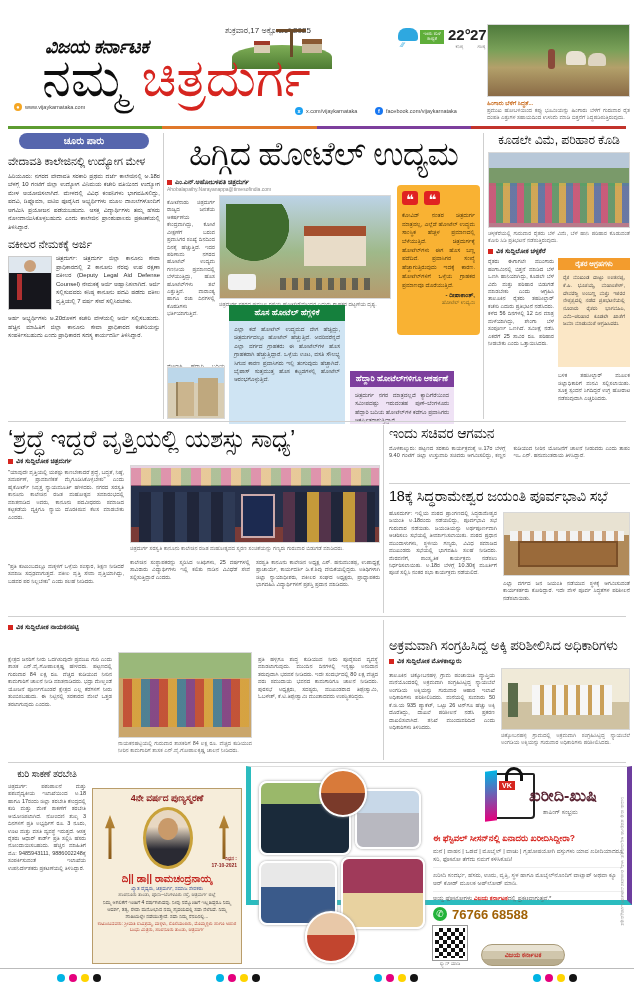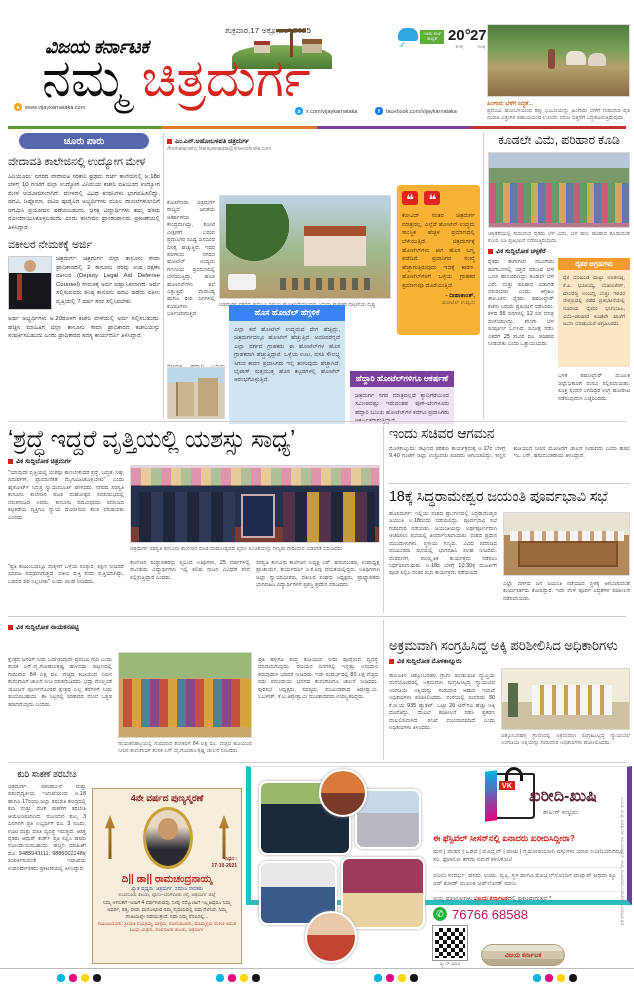--- a/index.html
+++ b/index.html
@@ -60,21 +60,21 @@
     <div class="abs sm-social" style="left:375px;top:107px">
       <span class="ic" style="background:#1877f2">f</span>
       <span>facebook.com/vijaykarnataka</span>
     </div>
 
     <div class="abs" style="left:398px;top:26px;width:86px;height:30px">
       <div class="abs" style="left:0;top:2px;width:20px;height:13px;background:#2ea8e0;border-radius:8px 8px 3px 3px"></div>
       <div class="abs" style="left:3px;top:16px;width:14px;height:6px;color:#2ea8e0;font-size:7px;line-height:6px">∕∕∕</div>
       <div class="abs" style="left:22px;top:4px;width:24px;height:14px;background:#5fae3a;color:#fff;font-size:4.5px;line-height:1.2;padding:1px;text-align:center">ಇಂದು ಮಳೆ ಸಾಧ್ಯತೆ</div>
       <div class="abs" style="left:50px;top:0">
-        <span style="font-size:15px;font-weight:bold;color:#222">20°</span>
+        <span style="font-size:15px;font-weight:bold;color:#222">22°</span>
         <div style="font-size:4.5px;color:#777;text-align:center">ಕನಿಷ್ಠ</div>
       </div>
       <div class="abs" style="left:72px;top:0">
         <span style="font-size:15px;font-weight:bold;color:#222">27°</span>
         <div style="font-size:4.5px;color:#777;text-align:center">ಗರಿಷ್ಠ</div>
       </div>
     </div>
 
     <div class="abs photo" style="left:487px;top:24px;width:143px;height:73px;background:linear-gradient(180deg,#4f7a3c 0%,#79a058 35%,#b3a06a 60%,#8a6b46 100%)">
       <div class="abs" style="left:78px;top:26px;width:20px;height:14px;background:#e9e2d2;border-radius:6px 8px 2px 2px"></div>
@@ -100,20 +100,21 @@
         <div style="width:5px;height:26px;background:#b03030;margin:2px 0 0 8px"></div>
       </div>
       <div class="body-txt">ಚಿತ್ರದುರ್ಗ: ಚಿತ್ರದುರ್ಗ ಜಿಲ್ಲಾ ಕಾನೂನು ಸೇವಾ ಪ್ರಾಧಿಕಾರದಲ್ಲಿ 2 ಕಾನೂನು ನೆರವು ಉಪ ರಕ್ಷಣಾ ವಕೀಲರ (Deputy Legal Aid Defense Counsel) ನೇಮಕಕ್ಕೆ ಅರ್ಜಿ ಆಹ್ವಾನಿಸಲಾಗಿದೆ. ಅರ್ಜಿ ಸಲ್ಲಿಸುವವರು ಕನಿಷ್ಠ ಕಾನೂನು ಪದವಿ ಪಡೆದು ವಕೀಲ ವೃತ್ತಿಯಲ್ಲಿ 7 ವರ್ಷ ಸೇವೆ ಸಲ್ಲಿಸಿರಬೇಕು.</div>
     </div>
     <div class="body-txt" style="margin-top:2px">ಅರ್ಹ ಅಭ್ಯರ್ಥಿಗಳು ಅ.20ರೊಳಗೆ ಕಚೇರಿ ವೇಳೆಯಲ್ಲಿ ಅರ್ಜಿ ಸಲ್ಲಿಸಬಹುದು. ಹೆಚ್ಚಿನ ಮಾಹಿತಿಗೆ ಜಿಲ್ಲಾ ಕಾನೂನು ಸೇವಾ ಪ್ರಾಧಿಕಾರದ ಕಚೇರಿಯನ್ನು ಸಂಪರ್ಕಿಸಬಹುದು ಎಂದು ಪ್ರಾಧಿಕಾರದ ಸದಸ್ಯ ಕಾರ್ಯದರ್ಶಿ ತಿಳಿಸಿದ್ದಾರೆ.</div>
   </div>
 
   <div class="abs vrule" style="left:163px;top:133px;height:286px"></div>
 
   <div class="abs" style="left:167px;top:133px;width:313px;height:288px">
+    <div class="headline" style="font-size:33px;text-align:center;margin-top:2px;letter-spacing:-1px">ಹಿಗ್ಗಿದ ಹೋಟೆಲ್ ಉದ್ಯಮ</div>
     <div class="byline" style="margin-top:4px"><span class="sq"></span><span>ಎಂ.ಎನ್.ಅಹೋಬಳಪತಿ ಚಿತ್ರದುರ್ಗ</span></div>
     <div style="font-size:5px;color:#888">Ahobalapathy.Narayanappa@timesofindia.com</div>
 
     <div class="abs tiny" style="left:0;top:66px;width:48px;height:160px;overflow:hidden">ಕೋಟೆನಾಡು ಚಿತ್ರದುರ್ಗ ರಾಜ್ಯದ ಜನತೆಯ ಆಕರ್ಷಣೆಯ ಕೇಂದ್ರವಾಗಿದ್ದು, ಕೋಟೆ ವೀಕ್ಷಣೆಗೆ ಬರುವ ಪ್ರವಾಸಿಗರ ಸಂಖ್ಯೆ ದಿನದಿಂದ ದಿನಕ್ಕೆ ಹೆಚ್ಚುತ್ತಿದೆ. ಇದರ ಪರಿಣಾಮ ನಗರದ ಹೋಟೆಲ್ ಉದ್ಯಮ ಗಣನೀಯ ಪ್ರಮಾಣದಲ್ಲಿ ಬೆಳೆಯುತ್ತಿದ್ದು, ಹೊಸ ಹೋಟೆಲ್‌ಗಳು ತಲೆ ಎತ್ತುತ್ತಿವೆ. ವಾರಾಂತ್ಯ ಹಾಗೂ ರಜಾ ದಿನಗಳಲ್ಲಿ ಕೊಠಡಿಗಳು ಭರ್ತಿಯಾಗುತ್ತಿವೆ.</div>
 
     <div class="abs photo" style="left:52px;top:62px;width:172px;height:104px;background:linear-gradient(180deg,#9fcbe8 0 35%,#7a9e5a 35% 55%,#caa66b 55% 85%,#9a8softwareb62 100%)">
       <div class="abs" style="left:6px;top:8px;width:70px;height:62px;background:radial-gradient(circle at 40% 35%,#3f6b2e 0 60%,transparent 61%)"></div>
       <div class="abs" style="left:84px;top:30px;width:62px;height:40px;background:#e8dcc8;border-top:10px solid #a5502e"></div>
       <div class="abs" style="left:8px;top:78px;width:28px;height:16px;background:#f2f2f2;border-radius:3px"></div>
       <div class="abs" style="left:60px;top:82px;width:90px;height:12px;background:repeating-linear-gradient(90deg,#444 0 6px,#c59a54 6px 12px);opacity:.7"></div>
@@ -128,21 +129,21 @@
       <div style="font-size:5.3px;color:#6a5a20;text-align:right">ಹೋಟೆಲ್ ಉದ್ಯಮಿ</div>
     </div>
 
     <div class="abs tiny" style="left:0;top:230px;width:58px;height:56px;overflow:hidden">ಮೇಲಾಗಿ ಹೆದ್ದಾರಿ ಬದಿಯ ಹೋಟೆಲ್‌ಗಳಿಗೂ ಪ್ರಯಾಣಿಕರ ಬೇಡಿಕೆ ಹೆಚ್ಚಿದ್ದು, ಉದ್ಯಮದಲ್ಲಿ ಹೊಸ ಹುರುಪು ಮೂಡಿದೆ. ಸ್ಥಳೀಯರಿಗೆ ಉದ್ಯೋಗಾವಕಾಶವೂ ಲಭಿಸಿದೆ.</div>
     <div class="abs photo" style="left:0;top:234px;width:58px;height:52px;top:234px;background:linear-gradient(180deg,#bcd7ea 0 30%,#d8cdb4 30% 100%)">
       <div class="abs" style="left:8px;top:14px;width:18px;height:34px;background:#cbb58e;border-left:2px solid #9a8560"></div>
       <div class="abs" style="left:30px;top:10px;width:20px;height:38px;background:#bfa87e"></div>
     </div>
 
     <div class="abs" style="left:62px;top:172px;width:116px;height:116px;top:172px">
-      <div class="box-head" style="background:#3b82f6">ಹೊಸ ಹೋಟೆಲ್ ಹೆಗ್ಗಳಿಕೆ</div>
+      <div class="box-head" style="background:#15803d">ಹೊಸ ಹೋಟೆಲ್ ಹೆಗ್ಗಳಿಕೆ</div>
       <div class="box-body" style="background:#cfe4f3;height:103px;overflow:hidden">ಎಲ್ಲಾ ಕಡೆ ಹೋಟೆಲ್ ಉದ್ಯಮದ ವೇಗ ಹೆಚ್ಚಿದ್ದು, ಚಿತ್ರದುರ್ಗದಲ್ಲೂ ಹೋಟೆಲ್ ಹೆಚ್ಚುತ್ತಿವೆ. ಅವರಿವರೆನ್ನದೆ ಎಲ್ಲಾ ವರ್ಗದ ಗ್ರಾಹಕರು ಈ ಹೋಟೆಲ್‌ಗಳ ಹೊಸ ಗ್ರಾಹಕರಾಗಿ ಹೆಚ್ಚುತ್ತಿದ್ದಾರೆ. ಒಳ್ಳೆಯ ಊಟ, ವಸತಿ ಸೌಲಭ್ಯ ಸಿಗುವ ಕಾರಣ ಪ್ರವಾಸಿಗರು ಇಲ್ಲಿ ತಂಗುವುದು ಹೆಚ್ಚಾಗಿದೆ. ಬೈಪಾಸ್ ಸುತ್ತಮುತ್ತ ಹೊಸ ಕಟ್ಟಡಗಳಲ್ಲಿ ಹೋಟೆಲ್ ಆರಂಭಗೊಳ್ಳುತ್ತಿವೆ.</div>
     </div>
     <div class="abs" style="left:183px;top:238px;width:104px;height:50px">
       <div class="box-head" style="background:#7d3f9d">ಹೆದ್ದಾರಿ ಹೋಟೆಲ್‌ಗಳಿಗೂ ಆಕರ್ಷಣೆ</div>
       <div class="box-body" style="background:#efe2f5;height:37px;overflow:hidden">ಚಿತ್ರದುರ್ಗ ನಗರ ಮಾತ್ರವಲ್ಲದೆ ಕ್ಯಾದಿಗೆರೆಯಿಂದ ಸಮೀಪದಷ್ಟು ಇರುವಂತಹ ಪುಣೆ–ಬೆಂಗಳೂರು ಹೆದ್ದಾರಿ ಬದಿಯ ಹೋಟೆಲ್‌ಗಳ ಕಡೆಗೂ ಪ್ರವಾಸಿಗರು ಆಕರ್ಷಿತರಾಗುತ್ತಿದ್ದಾರೆ.</div>
     </div>
   </div>
 
   <div class="abs vrule" style="left:483px;top:133px;height:286px"></div>
 
@@ -283,21 +284,21 @@
         <div class="abs" style="left:110px;top:38px;font-size:6px;color:#555">ಶಾಪಿಂಗ್ ಸಂಭ್ರಮ</div>
       </div>
       <div style="font-size:8.5px;font-weight:bold;color:#d6251f;margin-top:4px">ಈ ಫೆಸ್ಟಿವಲ್ ಸೀಸನ್‌ನಲ್ಲಿ ಏನಾದರು ಖರೀದಿಸಿದ್ದೀರಾ?</div>
       <div style="font-size:6px;color:#555;line-height:1.4;margin-top:3px;border-bottom:1px solid #eee;padding-bottom:3px">ಮನೆ | ವಾಹನ | ಒಡವೆ | ಮೊಬೈಲ್ | ವಾಚು | ಗೃಹೋಪಯೋಗಿ ವಸ್ತುಗಳು ಯಾವ ಖರೀದಿಯಾದರೂ ಸರಿ, ಫೋಟೋ ತೆಗೆದು ನಮಗೆ ಕಳಿಸಿಕೊಡಿ!</div>
       <div style="font-size:6px;color:#555;line-height:1.4;margin-top:3px;border-bottom:1px solid #eee;padding-bottom:3px">ಖರೀದಿ ಸಂದರ್ಭ, ಹೆಸರು, ಊರು, ವೃತ್ತಿ, ಸ್ಥಳ ಹಾಗೂ ಮೊಬೈಲ್‌ನೊಂದಿಗೆ ವಾಟ್ಸಾಪ್ ಅಥವಾ ಕ್ಯೂ ಆರ್ ಕೋಡ್ ಮೂಲಕ ಅಪ್‌ಲೋಡ್ ಮಾಡಿ.</div>
       <div style="font-size:6px;color:#555;margin-top:3px">
         <span>ಆಯ್ದ ಫೋಟೋಗಳು </span><span style="color:#d6251f;font-weight:bold">ವಿಜಯ ಕರ್ನಾಟಕ</span><span>ದಲ್ಲಿ ಪ್ರಕಟವಾಗುತ್ತವೆ.*</span>
       </div>
       <div style="display:flex;align-items:center;gap:5px;margin-top:5px">
         <span style="width:14px;height:14px;border-radius:50%;background:#23b33a;color:#fff;font-size:9px;text-align:center;line-height:14px;display:inline-block">✆</span>
-        <span style="font-size:13px;font-weight:normal;color:#be185d">76766 68588</span>
+        <span style="font-size:13px;font-weight:bold;color:#a16207">76766 68588</span>
       </div>
       <div style="display:flex;gap:14px;align-items:flex-end;margin-top:4px">
         <div>
           <div style="width:34px;height:34px;background:repeating-conic-gradient(#111 0 25%,#fff 0 50%) 0 0/8px 8px;border:2px solid #fff;outline:1px solid #999"></div>
           <div style="font-size:4.8px;color:#666;text-align:center;margin-top:1px">ಸ್ಕ್ಯಾನ್ ಮಾಡಿ</div>
         </div>
         <div>
           <div style="width:84px;height:22px;border-radius:11px;background:linear-gradient(180deg,#e8e2d2 0 30%,#d0c6ac 30% 70%,#b8ac8e 70% 100%);border:1px solid #a89a78;display:flex;align-items:center;justify-content:center">
             <span style="font-size:6.5px;font-weight:bold;color:#c2332b">ವಿಜಯ ಕರ್ನಾಟಕ</span>
           </div>

